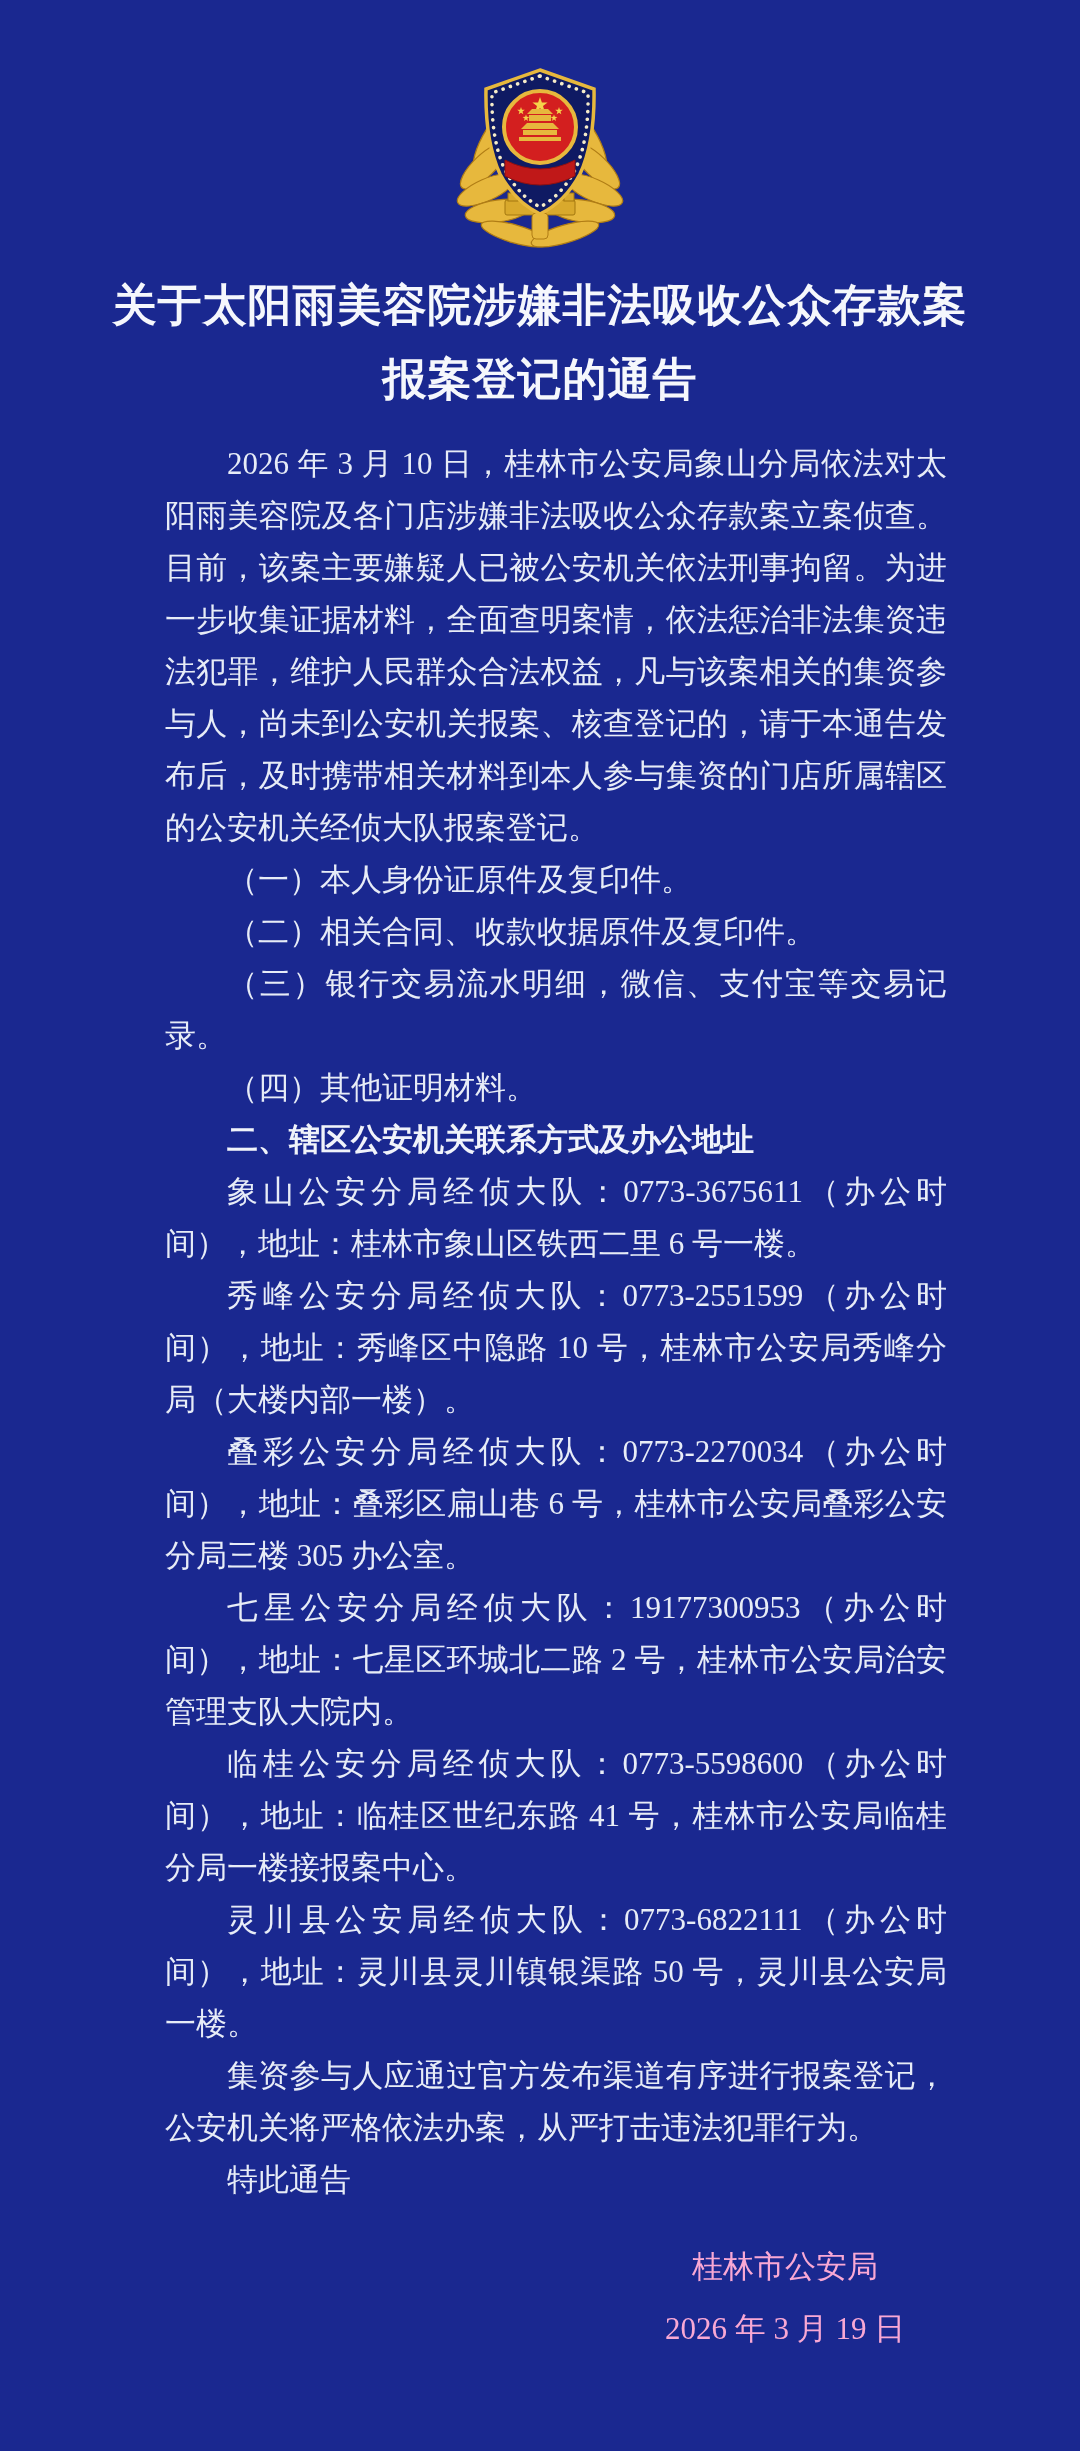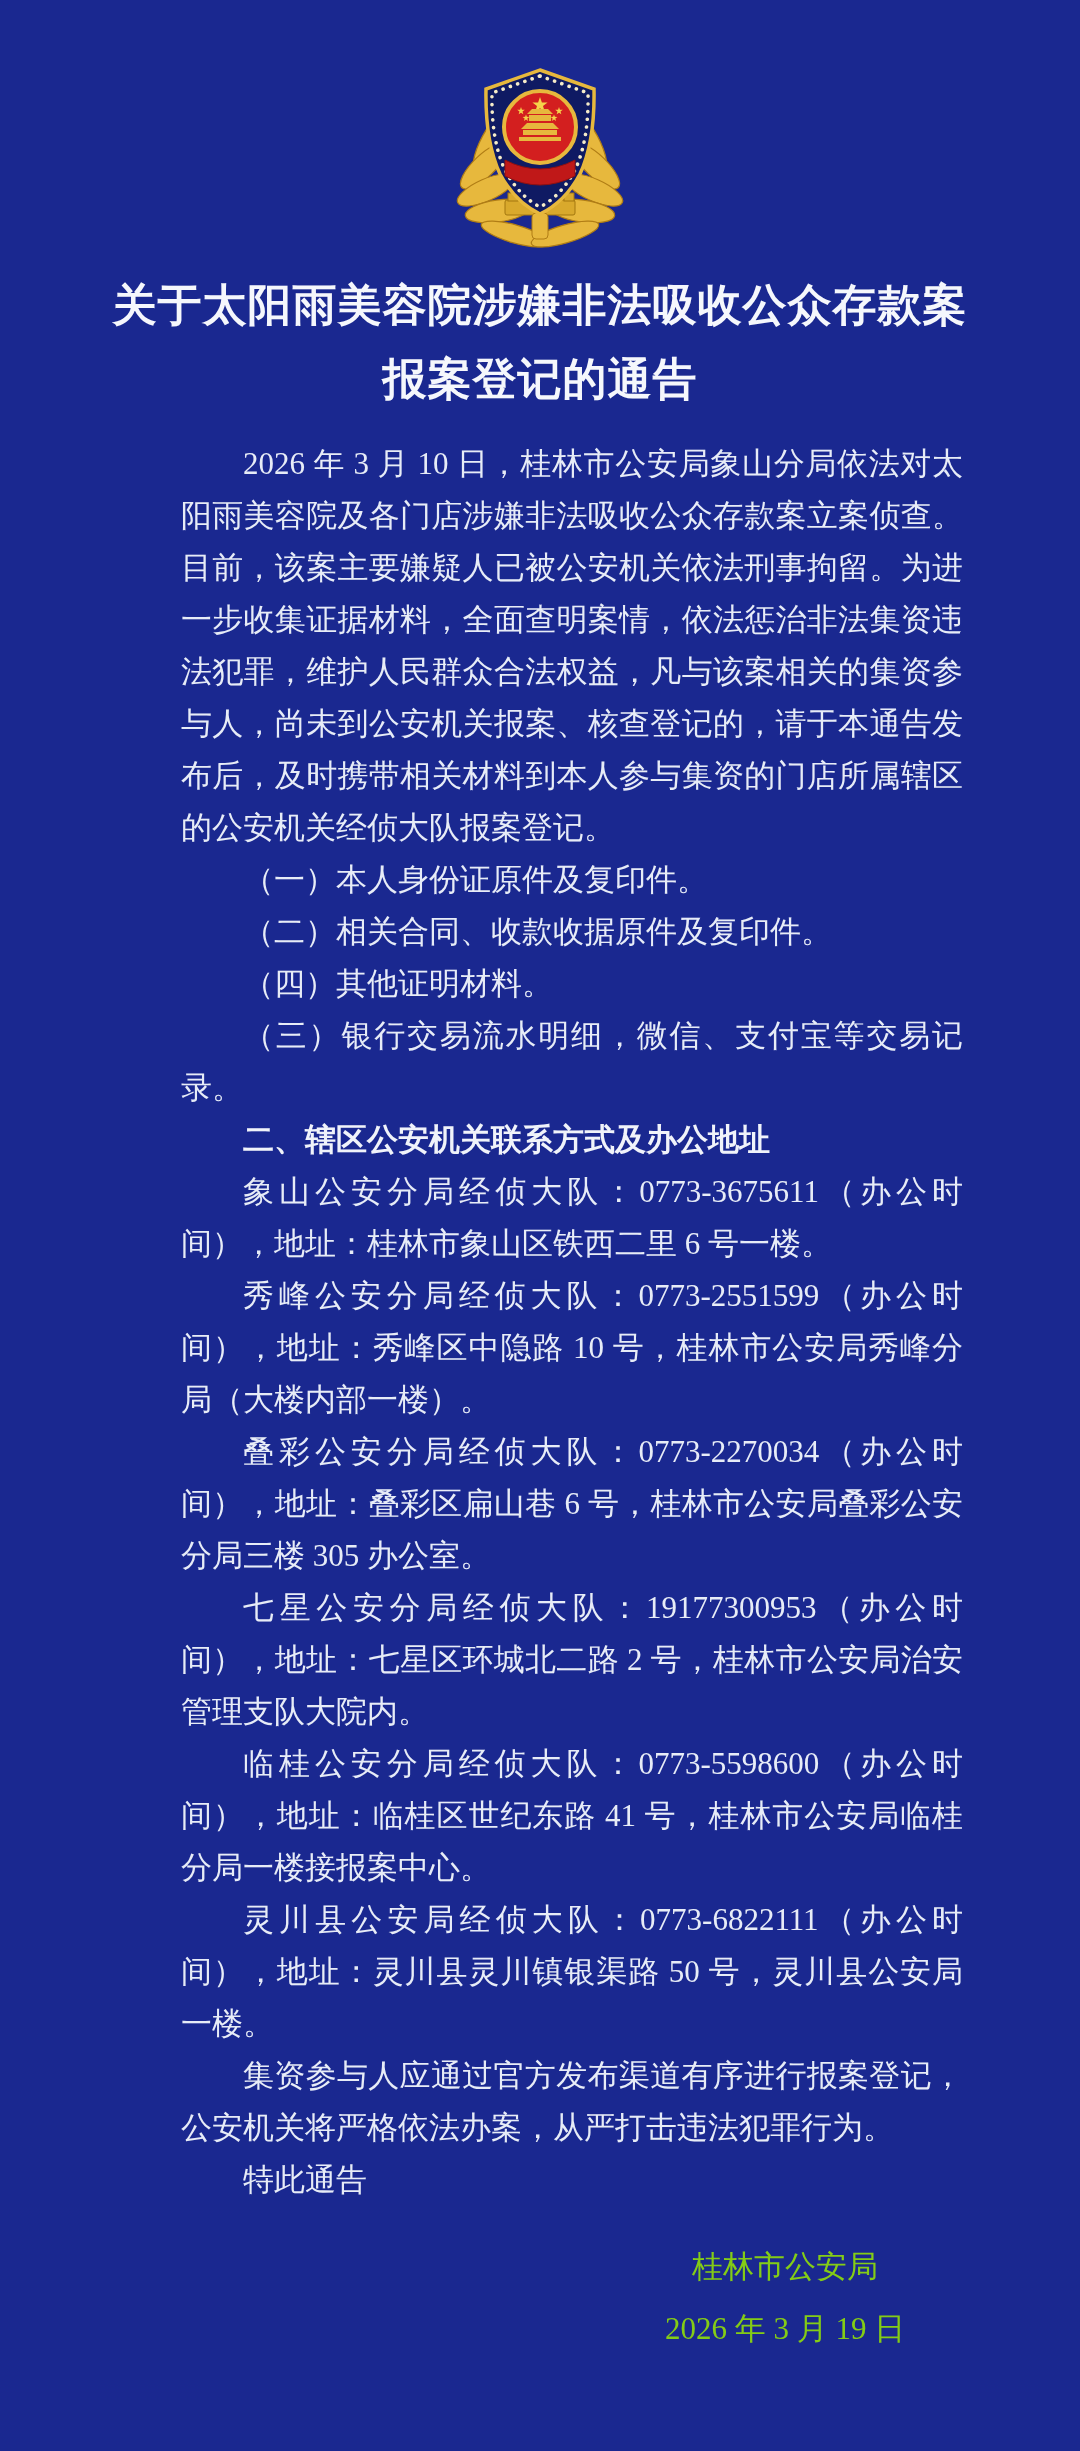--- a/index.html
+++ b/index.html
@@ -33,21 +33,21 @@
     color: #f5f7fc;
     font-family: "Liberation Sans", "DejaVu Sans", sans-serif;
     font-weight: bold;
     font-size: 44px;
     line-height: 74px;
     letter-spacing: 1px;
   }
   .content {
     position: absolute;
     top: 438px;
-    left: 181px;
+    left: 165px;
     width: 782px;
     color: #e7ecf7;
     font-size: 31px;
     line-height: 52px;
     text-align: justify;
   }
   .content p.para {
     margin: 0;
     text-indent: 2em;
   }
@@ -55,21 +55,21 @@
     font-family: "Liberation Sans", "DejaVu Sans", sans-serif;
     font-weight: bold;
     color: #f0f3fa;
   }
   .signature {
     position: absolute;
     top: 2236px;
     left: 600px;
     width: 370px;
     text-align: center;
-    color: #84cc16;
+    color: #f9a8d4;
     font-size: 31px;
     line-height: 62px;
   }
 </style>
 </head>
 <body>
 
 <div class="page">
 
   <div class="emblem-wrap">
@@ -127,22 +127,22 @@
 
   <div class="notice-title">
     <div>关于太阳雨美容院涉嫌非法吸收公众存款案</div>
     <div>报案登记的通告</div>
   </div>
 
   <div class="content">
       <p class="para normal">2026 年 3 月 10 日，桂林市公安局象山分局依法对太阳雨美容院及各门店涉嫌非法吸收公众存款案立案侦查。目前，该案主要嫌疑人已被公安机关依法刑事拘留。为进一步收集证据材料，全面查明案情，依法惩治非法集资违法犯罪，维护人民群众合法权益，凡与该案相关的集资参与人，尚未到公安机关报案、核查登记的，请于本通告发布后，及时携带相关材料到本人参与集资的门店所属辖区的公安机关经侦大队报案登记。</p>
       <p class="para normal">（一）本人身份证原件及复印件。</p>
       <p class="para normal">（二）相关合同、收款收据原件及复印件。</p>
+      <p class="para normal">（三）银行交易流水明细，微信、支付宝等交易记录。</p>
       <p class="para normal">（四）其他证明材料。</p>
-      <p class="para normal">（三）银行交易流水明细，微信、支付宝等交易记录。</p>
       <p class="para heading">二、辖区公安机关联系方式及办公地址</p>
       <p class="para normal">象山公安分局经侦大队：0773-3675611（办公时间），地址：桂林市象山区铁西二里 6 号一楼。</p>
       <p class="para normal">秀峰公安分局经侦大队：0773-2551599（办公时间），地址：秀峰区中隐路 10 号，桂林市公安局秀峰分局（大楼内部一楼）。</p>
       <p class="para normal">叠彩公安分局经侦大队：0773-2270034（办公时间），地址：叠彩区扁山巷 6 号，桂林市公安局叠彩公安分局三楼 305 办公室。</p>
       <p class="para normal">七星公安分局经侦大队：19177300953（办公时间），地址：七星区环城北二路 2 号，桂林市公安局治安管理支队大院内。</p>
       <p class="para normal">临桂公安分局经侦大队：0773-5598600（办公时间），地址：临桂区世纪东路 41 号，桂林市公安局临桂分局一楼接报案中心。</p>
       <p class="para normal">灵川县公安局经侦大队：0773-6822111（办公时间），地址：灵川县灵川镇银渠路 50 号，灵川县公安局一楼。</p>
       <p class="para normal">集资参与人应通过官方发布渠道有序进行报案登记，公安机关将严格依法办案，从严打击违法犯罪行为。</p>
       <p class="para normal">特此通告</p>
     </div>

